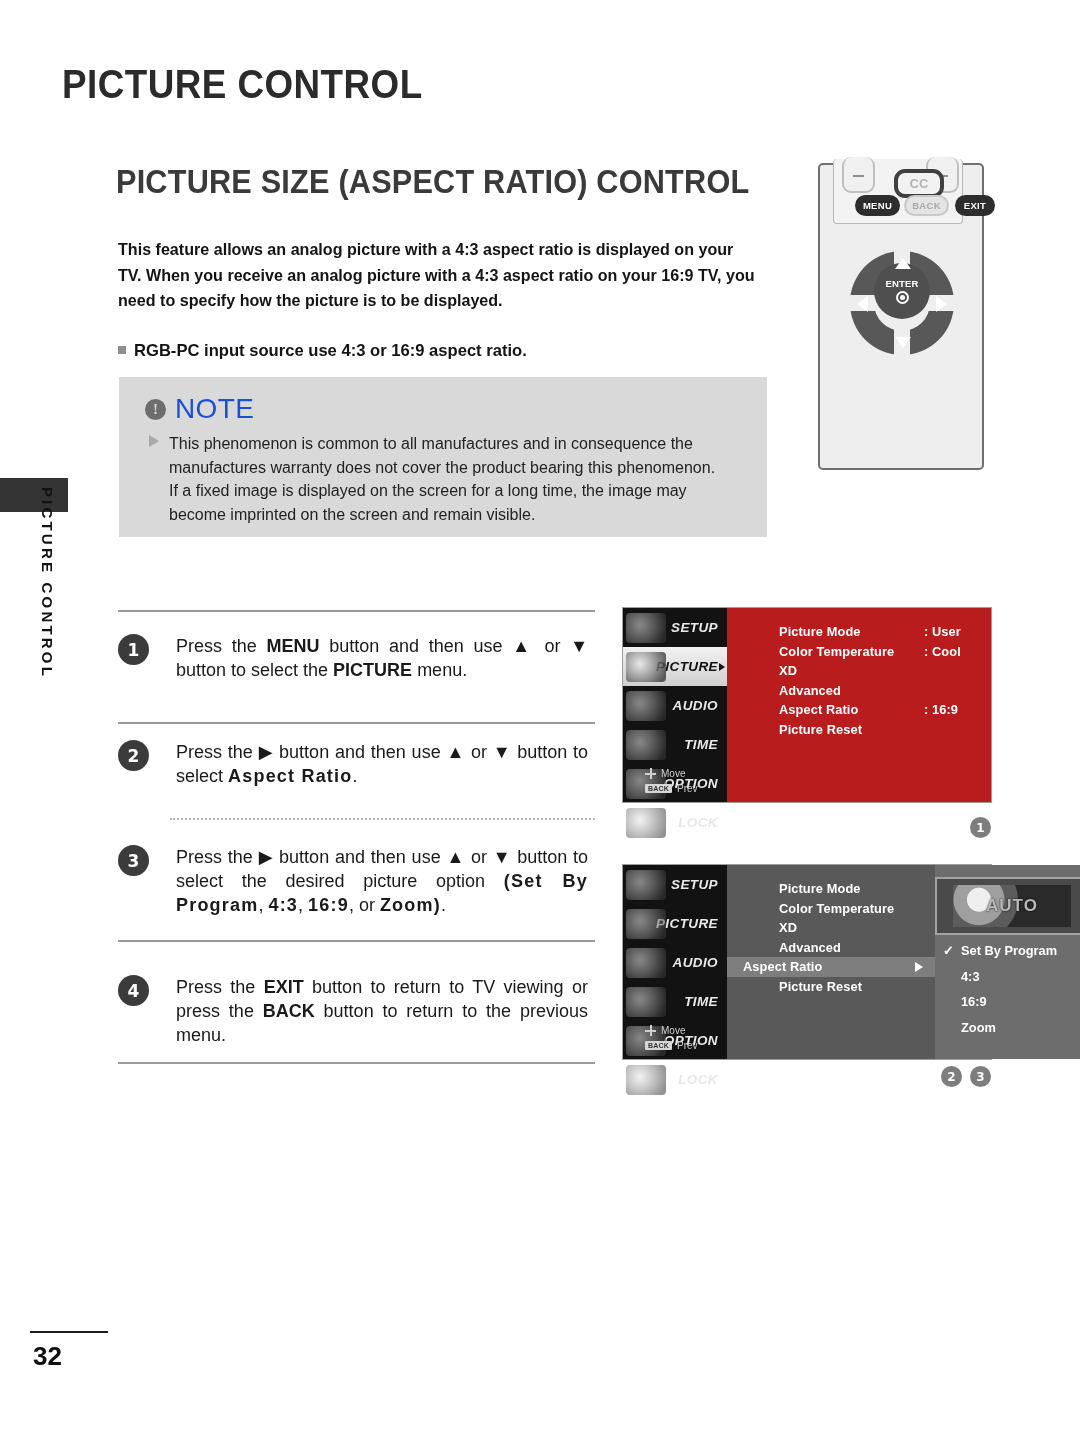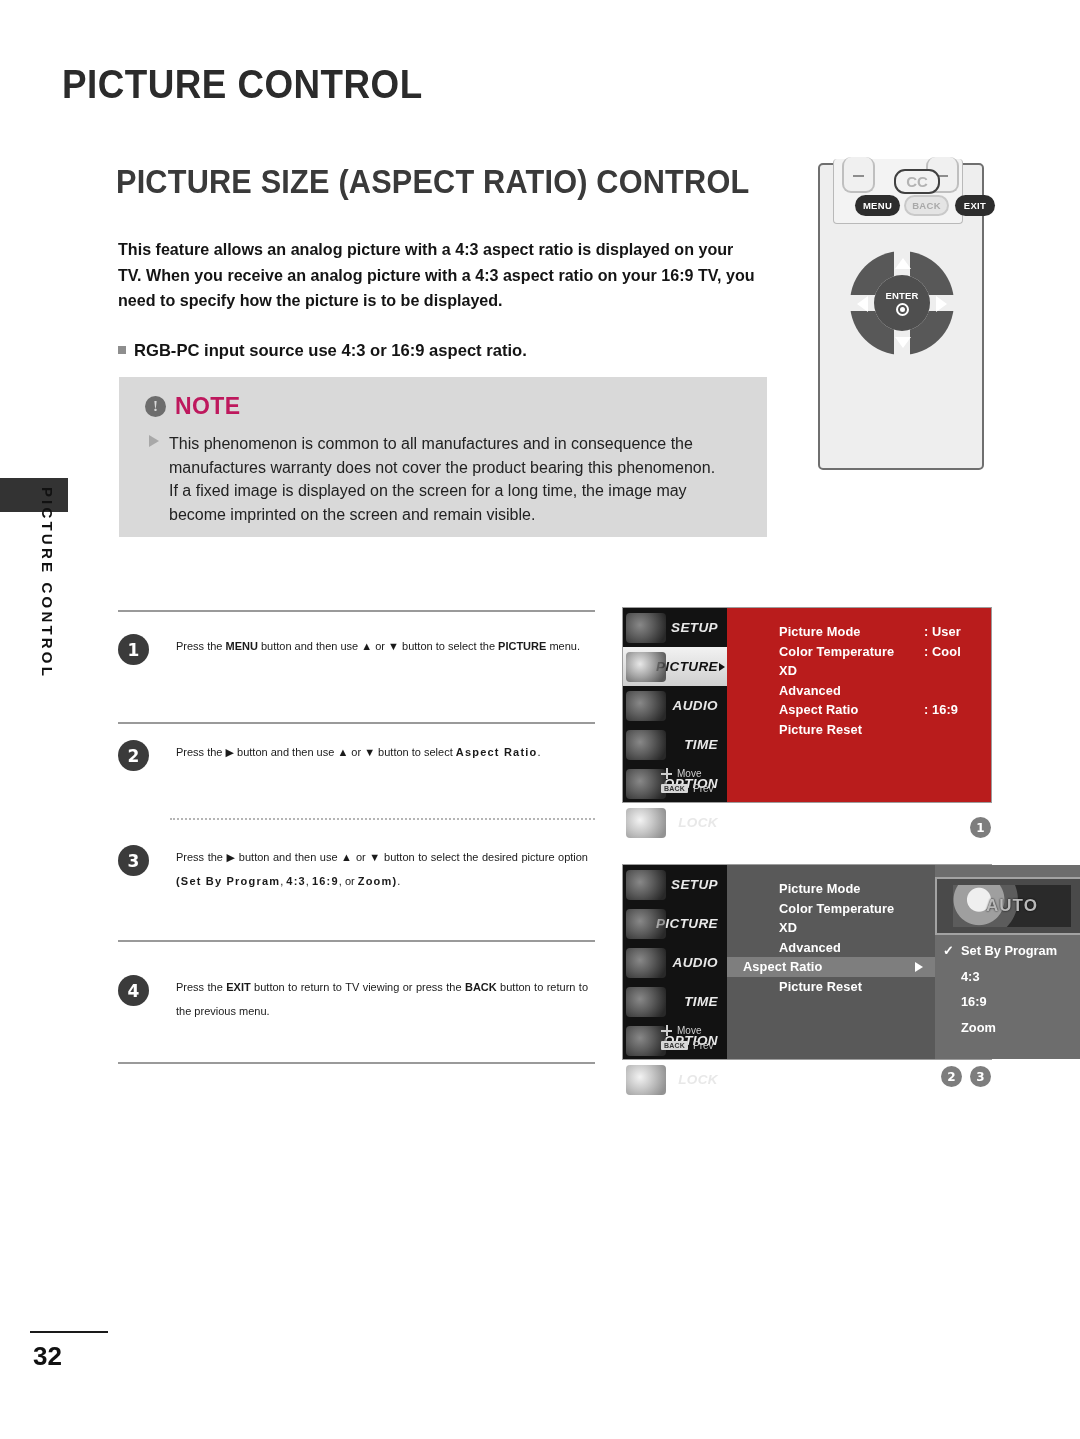--- a/index.html
+++ b/index.html
@@ -29,87 +29,87 @@
        line-height:25px;color:#141414;font-family:"Liberation Sans Narrow","Liberation Sans",sans-serif;margin-top:25px;}
   .sq{display:inline-block;width:8px;height:8px;background:#8e8e8e;margin-right:8px;
        vertical-align:2px;}
 
   
   .note-box{position:absolute;left:119px;top:377px;width:648px;height:160px;background:#d9d9d9;}
   .note-head{position:absolute;left:26px;top:16px;display:flex;align-items:center;gap:9px;}
   .note-bang{width:21px;height:21px;border-radius:50%;background:#6d6d6d;color:#d9d9d9;
        font-size:15px;font-weight:700;display:flex;align-items:center;justify-content:center;
        line-height:1;font-family:"Liberation Serif",serif;}
-  .note-head-text{font-size:23px;font-weight:700;letter-spacing:.4px;color:#be185d;}
+  .note-head-text{font-size:28px;font-weight:400;letter-spacing:.4px;color:#1d4ed8;}
   .note-body{position:absolute;left:50px;top:55px;width:575px;font-size:16px;line-height:23.5px;
        color:#222;font-family:"Liberation Sans Narrow","Liberation Sans",sans-serif;}
   .note-tri{position:absolute;left:-20px;top:3px;width:0;height:0;
        border-left:10px solid #a8a8a8;border-top:6px solid transparent;border-bottom:6px solid transparent;}
   .note-p{position:relative;margin:0;}
 
   
   .remote{position:absolute;left:818px;top:163px;width:162px;height:303px;
        background:#eeeeee;border:2px solid #6f6f6f;border-radius:5px;}
   .rc-panel{position:absolute;left:13px;top:-6px;width:128px;height:64px;
        background:#f3f3f3;border:1px solid #b9b9b9;border-radius:4px;border-top:none;}
   .rc-btn{position:absolute;border-radius:11px;display:flex;align-items:center;justify-content:center;
        font-size:9.5px;font-weight:700;letter-spacing:.3px;}
   .rc-dash{position:absolute;width:29px;height:34px;border:2px solid #bfbfbf;border-radius:9px;
        background:#f0f0f0;border-top:none;}
   .rc-dash i{position:absolute;left:9px;top:18px;width:11px;height:2px;background:#8d8d8d;}
-  .cc-pill{position:absolute;left:60px;top:10px;width:42px;height:21px;border:2px solid #404040;
-       border-radius:11px;color:#b3b3b3;font-size:15px;font-weight:700;display:flex;
+  .cc-pill{position:absolute;left:60px;top:10px;width:42px;height:21px;border:4px solid #404040;
+       border-radius:11px;color:#b3b3b3;font-size:13px;font-weight:700;display:flex;
        align-items:center;justify-content:center;background:#f2f2f2;}
   .menu-btn{left:21px;top:36px;width:45px;height:21px;background:#2d2d2d;color:#fff;}
   .back-btn{left:70px;top:36px;width:45px;height:21px;background:#e4e4e4;color:#a9a9a9;
        border:2px solid #c9c9c9;box-sizing:border-box;}
   .exit-btn{left:121px;top:36px;width:40px;height:21px;background:#2d2d2d;color:#fff;}
 
   .dpad{position:absolute;left:30px;top:86px;width:104px;height:104px;}
   .dpad-ring{position:absolute;inset:0;border-radius:50%;background:#585858;}
   .dpad-hole{position:absolute;left:24px;top:24px;width:56px;height:56px;border-radius:50%;
        background:#eeeeee;}
-  .dpad-center{position:absolute;left:24px;top:24px;width:56px;height:56px;border-radius:50%;
+  .dpad-center{position:absolute;left:24px;top:12px;width:56px;height:56px;border-radius:50%;
        background:#4f4f4f;display:flex;flex-direction:column;align-items:center;justify-content:center;gap:2px;}
   .dpad-center span{font-size:9.5px;font-weight:700;color:#fff;letter-spacing:.2px;}
   .dpad-dot{width:13px;height:13px;border-radius:50%;border:2px solid #fff;
        display:flex;align-items:center;justify-content:center;box-sizing:border-box;}
   .dpad-dot i{width:5px;height:5px;border-radius:50%;background:#fff;}
   .cross{position:absolute;background:#eeeeee;}
   .ar{position:absolute;width:0;height:0;}
   .ar-up{left:45px;top:7px;border-left:8px solid transparent;border-right:8px solid transparent;border-bottom:11px solid #fff;}
   .ar-dn{left:45px;top:86px;border-left:8px solid transparent;border-right:8px solid transparent;border-top:11px solid #fff;}
   .ar-lf{left:7px;top:45px;border-top:8px solid transparent;border-bottom:8px solid transparent;border-right:11px solid #fff;}
   .ar-rt{left:86px;top:45px;border-top:8px solid transparent;border-bottom:8px solid transparent;border-left:11px solid #fff;}
 
   
   .rule{position:absolute;height:2px;background:#9a9a9a;}
   .rule-dot{position:absolute;height:0;border-top:2px dotted #b5b5b5;}
   .step{position:absolute;width:470px;}
   .step-num{position:absolute;left:0;top:0;width:31px;height:31px;border-radius:50%;
        background:#3b3b3b;color:#fff;font-size:17px;font-weight:700;
        display:flex;align-items:center;justify-content:center;font-family:"DejaVu Sans",sans-serif;}
-  .step-txt{margin-left:58px;font-size:11px;line-height:24px;color:#1a1a1a;text-align:justify;}
+  .step-txt{margin-left:58px;font-size:18px;line-height:24px;color:#1a1a1a;text-align:justify;}
   .sp{letter-spacing:1.2px;font-weight:700;}
 
   
   .osd{position:absolute;border:1px solid #9d9d9d;box-sizing:border-box;
        background:#b91c1c;display:flex;}
   .osd-side{width:104px;background:#121212;position:relative;flex:0 0 104px;}
   .osd-side-item{position:relative;height:39px;display:flex;align-items:center;justify-content:flex-end;
        padding-right:9px;color:#e8e8e8;font-size:13.5px;font-weight:700;font-style:italic;
        letter-spacing:.4px;font-family:"Liberation Sans Narrow","Liberation Sans",sans-serif;}
   .osd-side-item .glyph{position:absolute;left:3px;top:5px;width:40px;height:30px;opacity:.55;
        background:radial-gradient(circle at 35% 40%, #e9e9e9 0%, #9a9a9a 40%, #3a3a3a 85%);
        border-radius:4px;}
   .osd-side-item.sel{background:linear-gradient(#f2f2f2,#cfcfcf);color:#111;}
   .osd-side-item.sel .glyph{opacity:.8;}
   .osd-side-item.sel .caret{position:absolute;right:2px;top:50%;transform:translateY(-50%);
        width:0;height:0;border-left:6px solid #111;border-top:4px solid transparent;border-bottom:4px solid transparent;}
-  .osd-foot{position:absolute;left:16px;bottom:6px;width:104px;color:#cfcfcf;font-size:10px;
+  .osd-foot{position:absolute;left:0;bottom:6px;width:104px;color:#cfcfcf;font-size:10px;
        font-family:"Liberation Sans Narrow","Liberation Sans",sans-serif;}
   .osd-foot-row{display:flex;align-items:center;gap:5px;padding-left:22px;height:15px;}
   .move-ico{width:11px;height:11px;position:relative;}
   .move-ico::before,.move-ico::after{content:"";position:absolute;background:#cfcfcf;}
   .move-ico::before{left:4.5px;top:0;width:2px;height:11px;}
   .move-ico::after{left:0;top:4.5px;width:11px;height:2px;}
   .back-chip{background:#d6d6d6;color:#333;font-size:7px;font-weight:700;padding:1px 3px;
        border-radius:1px;letter-spacing:.2px;}
 
   .osd-list{flex:1;padding:14px 0 0 16px;position:relative;}

